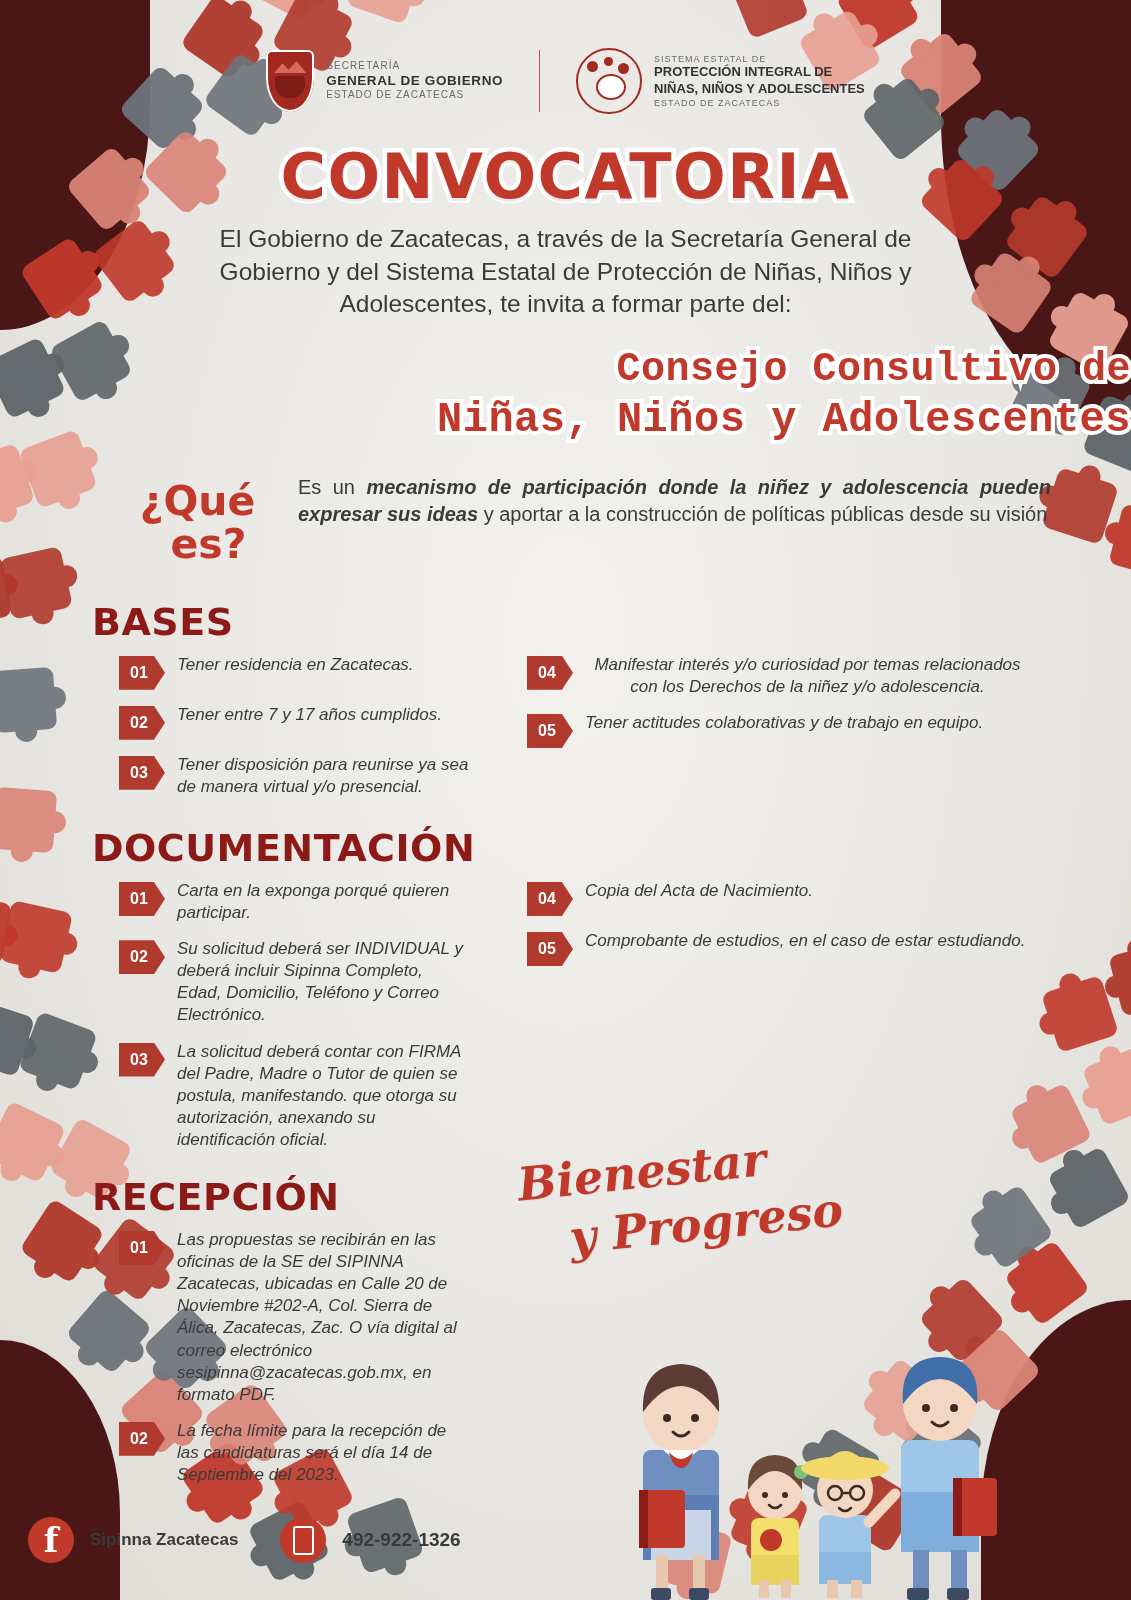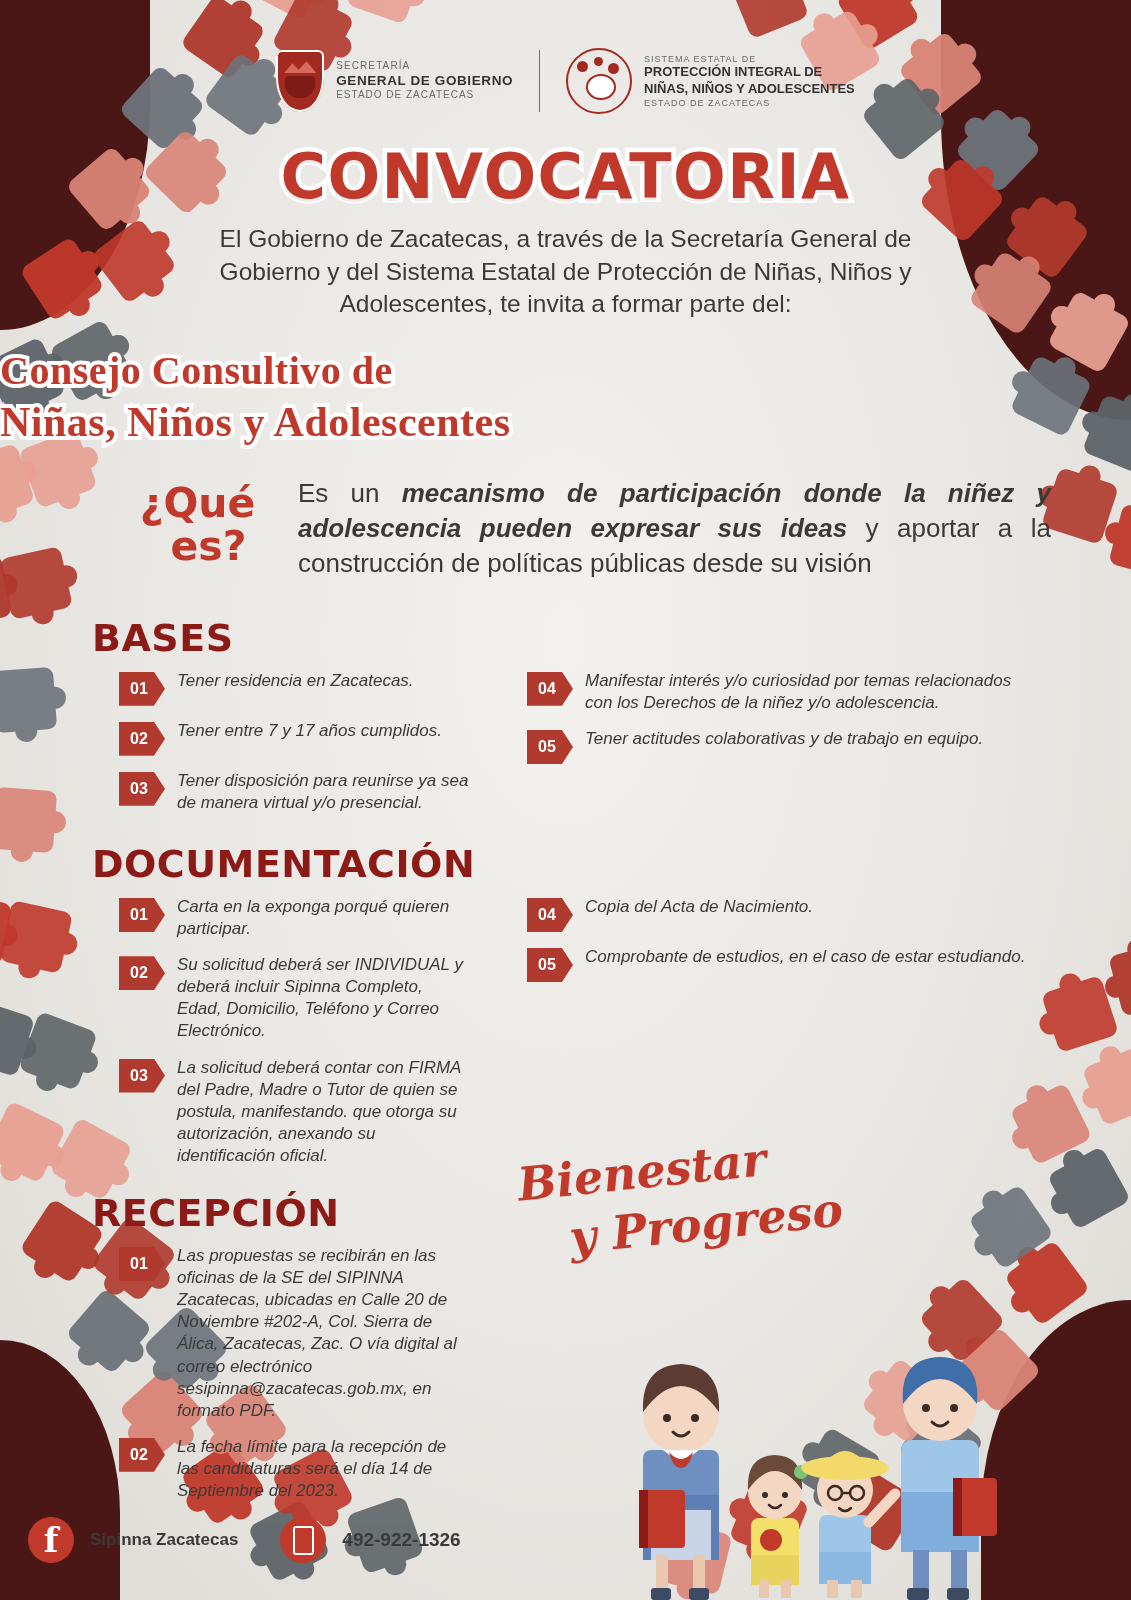--- a/index.html
+++ b/index.html
@@ -47,21 +47,21 @@
     width:22px;height:22px;border-radius:50%;
     background:inherit;
     top:50%;margin-top:-11px;right:-11px;
   }
 
   .content{position:relative;z-index:5;}
 
   
   .header{
     display:flex;justify-content:center;align-items:center;
-    gap:26px;padding-top:48px;
+    gap:36px;padding-top:48px;
   }
   .logo-block{display:flex;align-items:center;gap:12px;}
   .shield{
     width:48px;height:62px;
     background:#a32a21;
     border-radius:6px 6px 24px 24px/6px 6px 34px 34px;
     position:relative;
     box-shadow:inset 0 0 0 2px #fff;
   }
   .shield:after{
@@ -112,23 +112,23 @@
   }
   .intro{
     text-align:center;
     margin:10px auto 0;
     width:720px;
     font-size:24.5px;
     line-height:1.33;
     color:#3a3a3a;
   }
   .council{
-    text-align:left;
+    text-align:right;
     margin-top:26px;
-    font-family:Liberation Serif, serif;
+    font-family:Liberation Mono, monospace;
   }
   .council .c1{
     font-size:40px;color:#c0392b;font-weight:bold;
     -webkit-text-stroke:8px #fff;paint-order:stroke fill;
     letter-spacing:.5px;
   }
   .council .c2{
     font-size:42px;color:#c0392b;font-weight:bold;
     -webkit-text-stroke:8px #fff;paint-order:stroke fill;
     letter-spacing:.5px;margin-top:4px;
@@ -142,40 +142,40 @@
   }
   .quees{
     color:#c0392b;font-weight:bold;
     font-size:41px;line-height:1.05;
     font-family:"DejaVu Sans", sans-serif;
     width:165px;text-align:center;flex:0 0 165px;
     padding-top:6px;
   }
   .quees .q2{margin-left:22px;}
   .quees-text{
-    font-size:26px;line-height:1.36;color:#3a3a3a;
+    font-size:20px;line-height:1.36;color:#3a3a3a;
     text-align:justify;flex:1;
   }
   .quees-text b{font-style:italic;font-weight:bold;}
 
   
   h2.sec{
     color:#8c1b17;
     font-family:"DejaVu Sans", sans-serif;
     font-weight:bold;
     letter-spacing:.5px;
     margin:0 0 10px 0;
   }
   .bases-head{font-size:38px;}
   .doc-head{font-size:38px;}
   .rec-head{font-size:38px;}
 
   .cols{display:flex;}
   .col-l{width:470px;padding-left:92px;box-sizing:border-box;}
-  .col-r{width:560px;padding-left:30px;box-sizing:border-box;}
+  .col-r{width:560px;padding-left:30px;box-sizing:border-box;text-align:center;}
 
   .item{display:flex;gap:12px;margin-bottom:14px;align-items:flex-start;}
   .num{
     flex:0 0 auto;
     position:relative;
     width:46px;height:34px;
     background:#b03a2e;
     color:#fff;font-weight:bold;font-size:16px;
     display:flex;align-items:center;justify-content:center;
     padding-right:6px;box-sizing:border-box;

